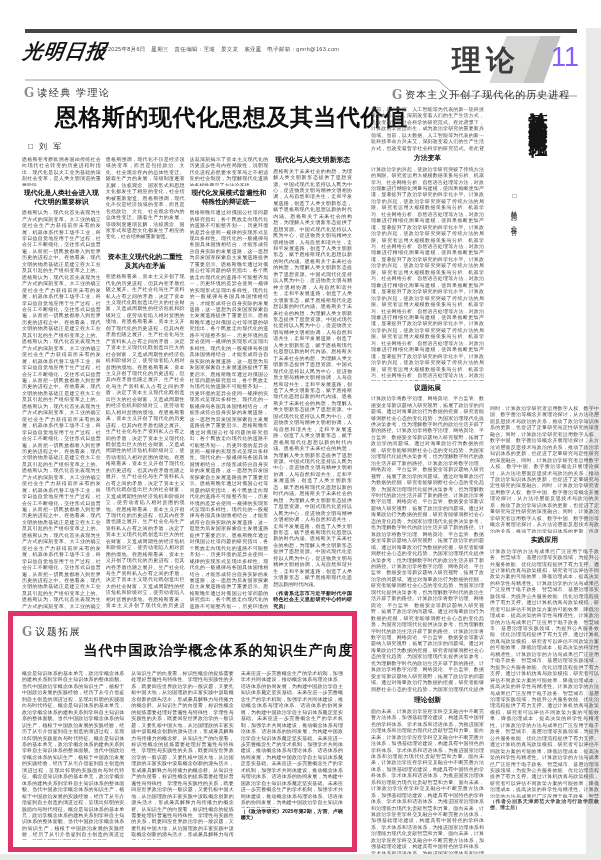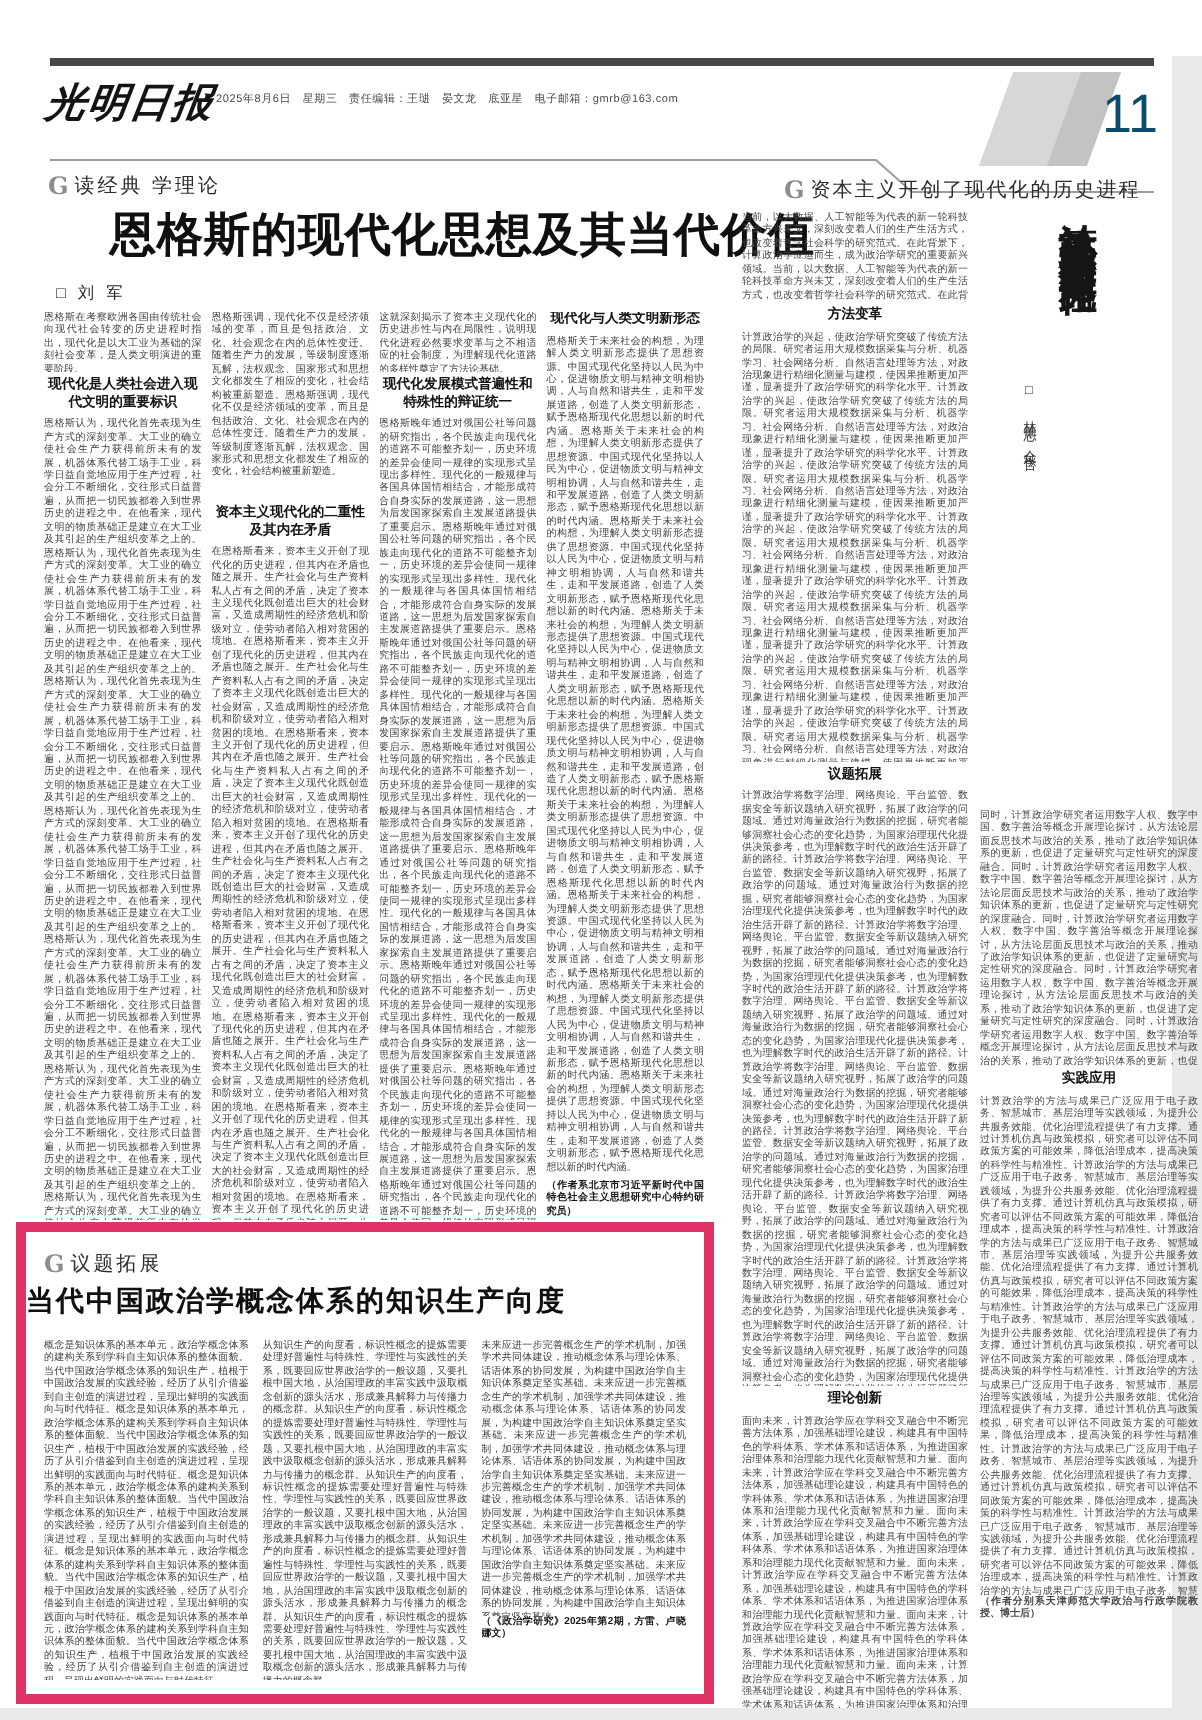--- a/index.html
+++ b/index.html
@@ -12,21 +12,21 @@
 
   
   .topbar{left:25px;top:29px;width:552px;height:4px;background:#474747;}
   .logo{left:23px;top:38px;font-size:20px;font-weight:bold;font-style:italic;
         font-family:"DejaVu Serif",serif;transform:skewX(-8deg);color:#141414;letter-spacing:1px;}
   .dateline{left:108px;top:46px;font-size:5.5px;color:#4a4a4a;letter-spacing:.3px;}
   .stripe-a{left:498px;top:36px;width:38px;height:47px;background:#d7d7d5;transform:skewX(-20deg);}
   .stripe-b{left:532px;top:36px;width:20px;height:47px;background:#c3c3c1;transform:skewX(-20deg);}
   .section-label{left:452px;top:41px;font-size:29px;font-weight:900;color:#3b3b3b;
         letter-spacing:5px;font-family:"DejaVu Serif",serif;}
-  .page-num{left:551px;top:42px;font-size:27px;color:#0c4a6e;}
+  .page-num{left:551px;top:42px;font-size:27px;color:#8b5cf6;}
   .hdr-rule{left:0;top:0;width:601px;height:110px;}
 
   
   .kickrow{display:flex;align-items:center;gap:3px;}
   .gicon{font-size:12px;color:#8d8d8d;font-weight:bold;font-family:"DejaVu Serif",serif;}
   .kick{font-size:10px;font-weight:normal;color:#2c2c2c;letter-spacing:1.5px;}
   .pp{font-size:5px;line-height:6.45px;color:#3e3e3e;text-align:justify;
       word-break:break-all;overflow:hidden;margin:0;}
   .sh{font-size:6.8px;line-height:8.6px;font-weight:bold;color:#141414;
       text-align:center;margin:3px 2px;flex:none;}
@@ -51,37 +51,38 @@
   .spacer{height:299px;flex:none;}
   .vwrap{left:132px;top:10px;width:52px;height:306px;writing-mode:vertical-rl;}
   .vt{font-size:19px;font-weight:900;letter-spacing:2px;color:#161616;
       font-family:"DejaVu Serif",serif;}
   .va{font-size:6.5px;color:#333;padding-top:96px;letter-spacing:2px;margin-block-start:8px;}
 
   
   .bb{left:8px;top:611px;width:349px;height:241px;border:5px solid #e23369;
       box-sizing:border-box;background:#fff;}
   .bb-kick{left:9px;top:9px;}
-  .bb-title{left:0;top:26px;width:339px;font-size:14px;font-weight:900;
-      color:#101010;letter-spacing:1px;}
+  .bb-title{left:0;top:26px;width:339px;text-align:center;font-size:14px;font-weight:900;
+      color:#101010;letter-spacing:1px;padding-left:36px;}
   .bb-cols{left:9px;top:54px;width:321px;height:170px;display:flex;gap:7px;}
 </style>
 </head>
 <body>
 
 <div class="page">
 
   <div class="abs edge-r"></div>
   <div class="abs edge-b"></div>
 
   <div class="abs topbar"></div>
   <div class="abs stripe-a"></div>
   <div class="abs stripe-b"></div>
   <div class="abs logo">光明日报</div>
   <div class="abs dateline">2025年8月6日　星期三　责任编辑：王琎　晏文龙　底亚星　电子邮箱：gmrb@163.com</div>
+  <div class="abs section-label">理论</div>
   <div class="abs page-num">11</div>
   <svg class="abs hdr-rule" viewBox="0 0 601 110">
     <path d="M25 80 H438 L456 96 H577" stroke="#9c9c9c" stroke-width="1" fill="none"></path>
   </svg>
 
   <div class="abs la">
     <div class="abs la-kick kickrow">
       <span class="gicon">G</span>
       <span class="kick">读经典 学理论</span>
     </div>

